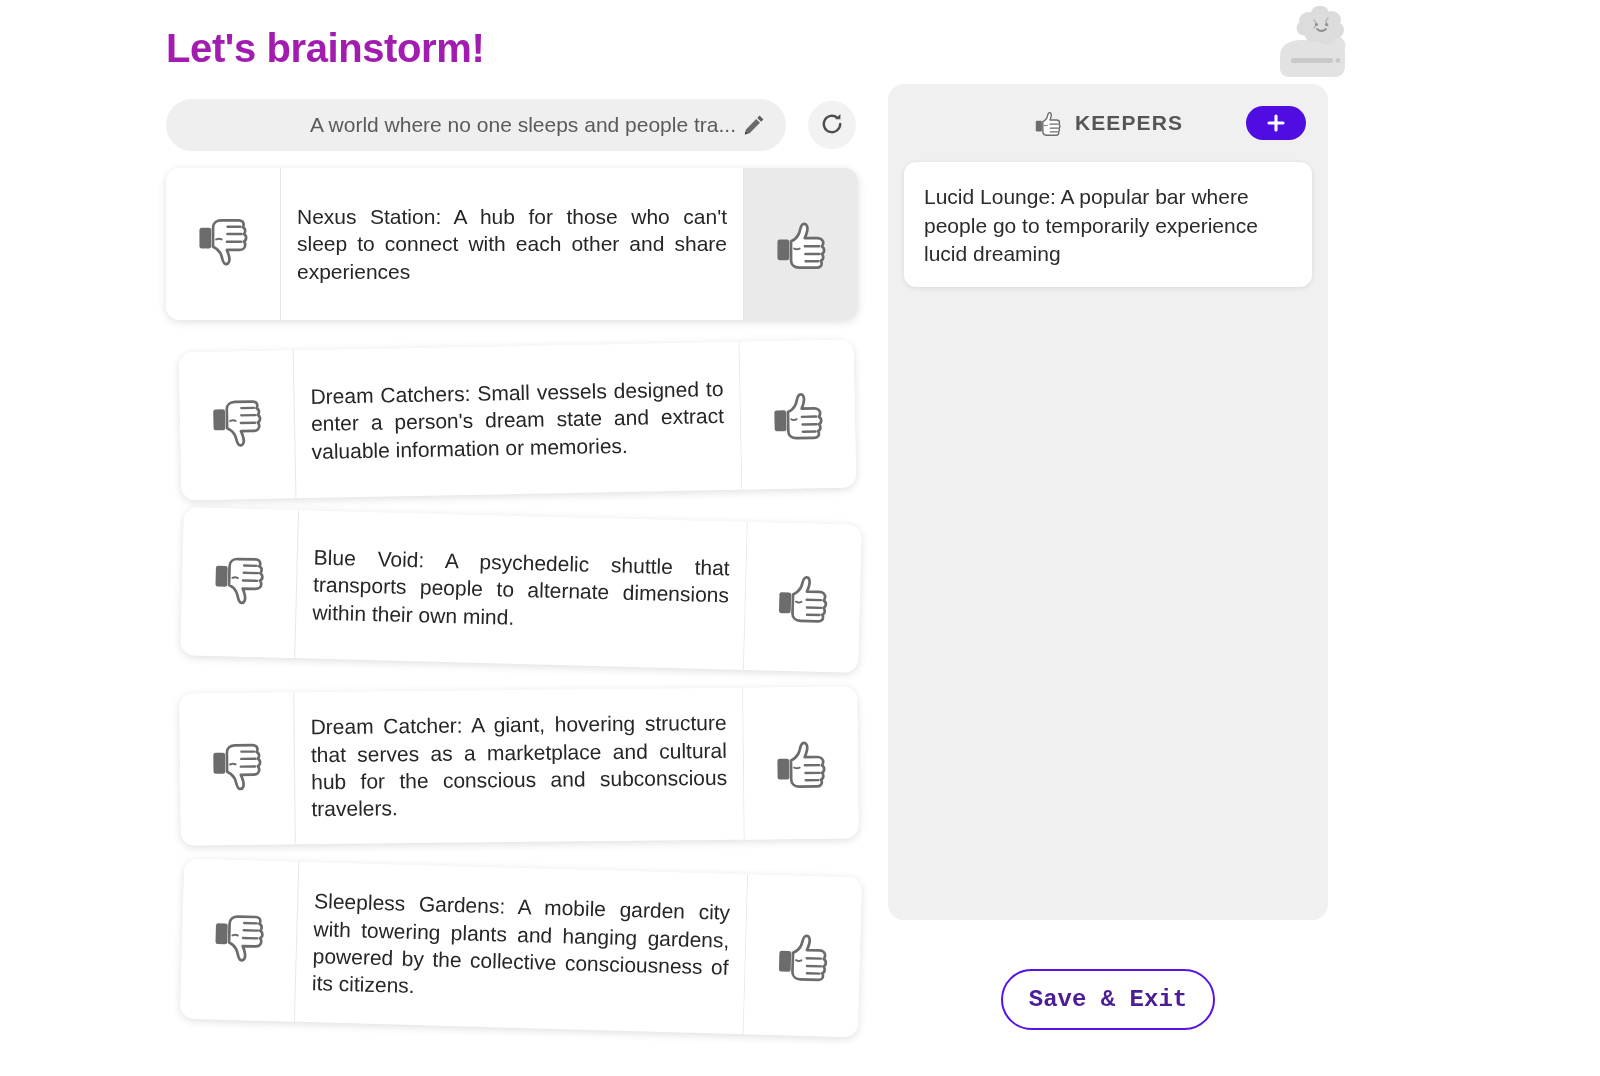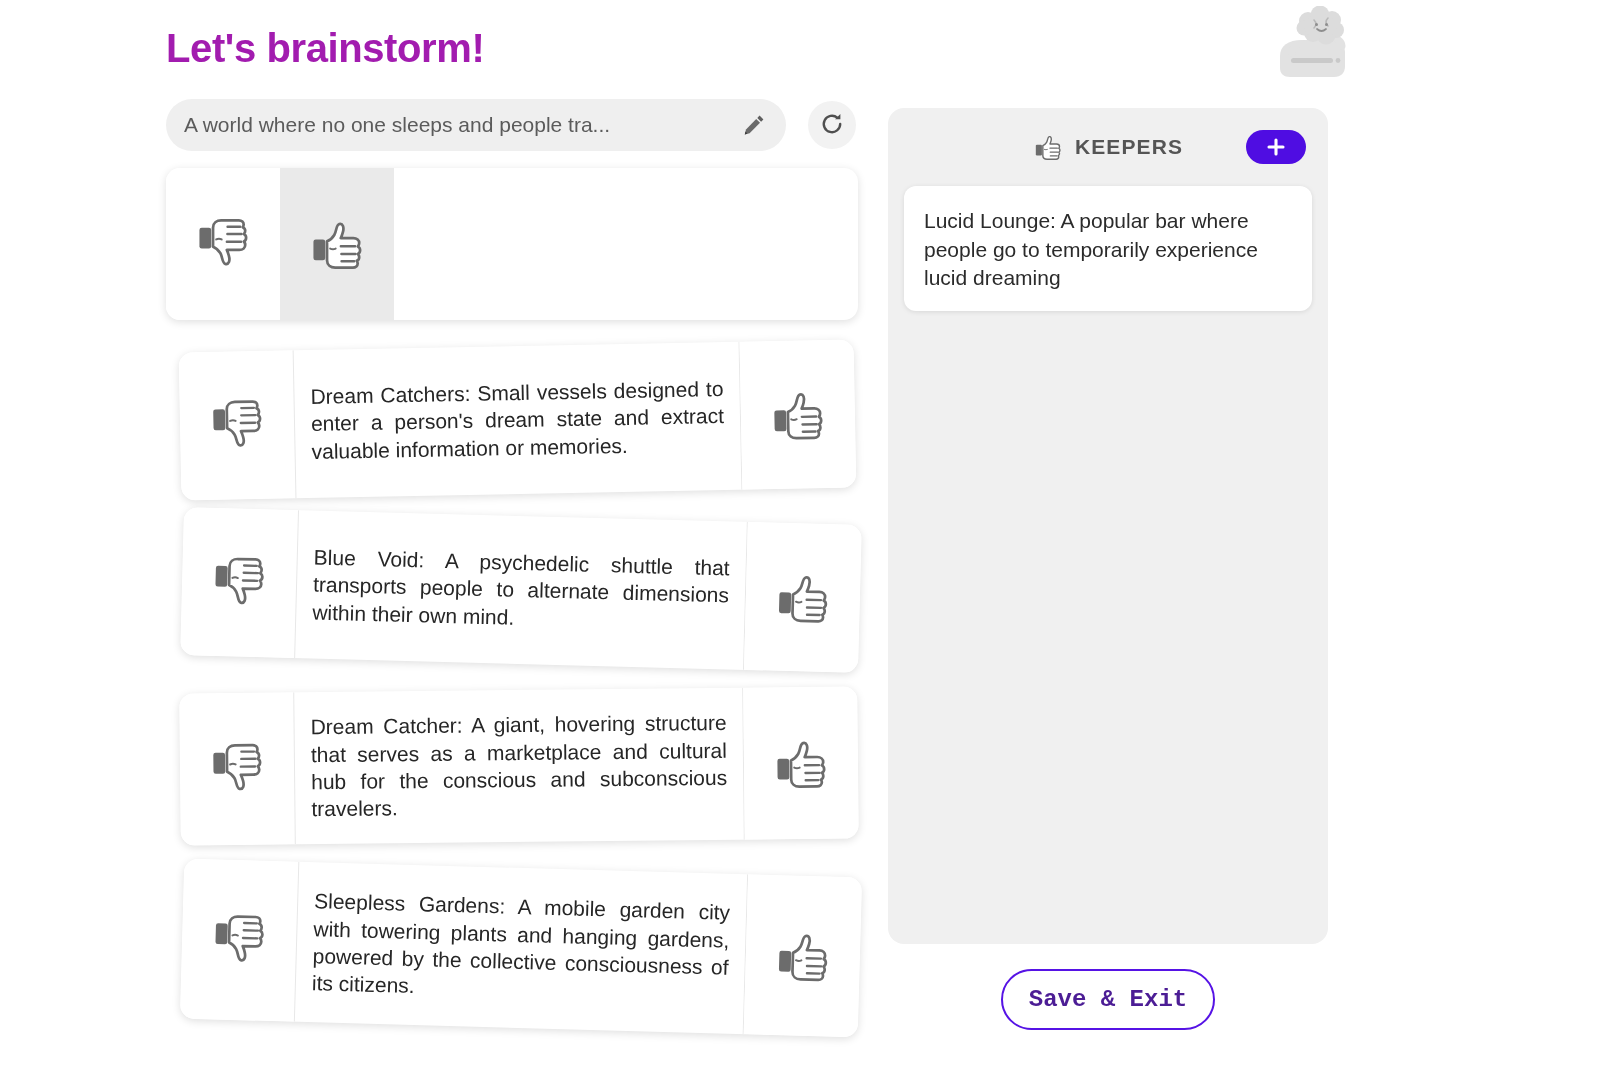--- a/index.html
+++ b/index.html
@@ -53,20 +53,21 @@
   .prompt-input {
     width: 620px;
     height: 52px;
     background: #efefef;
     border: none;
     border-radius: 26px;
     display: flex;
     align-items: center;
     padding: 0 20px 0 18px;
     gap: 6px;
+    text-align: right;
   }
   .prompt-text {
     flex: 1;
     font-size: 21px;
     color: #5b5b5b;
     white-space: nowrap;
     overflow: hidden;
   }
   .pencil-icon { width: 24px; height: 24px; flex: none; }
   .pencil-icon svg { display: block; }
@@ -121,21 +122,21 @@
     color: #262626;
     text-align: justify;
     text-align-last: left;
     width: 100%;
   }
   .thumb { width: 58px; height: 58px; display:block; }
 
   
   .keepers-panel {
     position: absolute;
-    left: 888px; top: 108px;
+    left: 888px; top: 84px;
     width: 440px; height: 836px;
     background: #f0f0f0;
     border-radius: 16px;
   }
   .keepers-head {
     position: relative;
     height: 78px;
     display: flex;
     align-items: center;
     justify-content: center;
@@ -252,20 +253,23 @@
         <div class="down-pane">
           <span>
             <svg class="thumb" width="58" height="58" viewBox="0 0 64 64" xmlns="http://www.w3.org/2000/svg" style="transform:scaleY(-1)">
               <rect x="6" y="27" width="13" height="23" rx="2.5" fill="#6c6c6c"></rect>
               <path d="M21 50 L21 29 C21 29 26 27 29 22 C31.5 18 31 11 34.5 10 C38.5 9 40 13.5 38.5 19 C37.6 22.4 36.2 25.5 36.2 25.5 L50 25.5 C54 25.5 56.5 28 56.5 31 C56.5 33.2 55 34.8 55 34.8 C56.6 35.6 57.5 37.1 57.5 39 C57.5 41 56.2 42.4 55 43 C56 43.9 56.5 45.2 56.5 46.6 C56.5 48.6 55.2 50 53.8 50.6 C54.5 51.5 54.8 52.5 54.8 53.5 C54.8 56 52.8 58 49.5 58 L30 58 C25 58 21 55 21 50 Z" fill="#ffffff" stroke="#6c6c6c" stroke-width="3" stroke-linejoin="round"></path>
               <path d="M36.2 34.5 L52 34.5 M36.8 43 L52.5 43 M37 51 L51 51" stroke="#6c6c6c" stroke-width="2.6" stroke-linecap="round" fill="none"></path>
               <path d="M24.5 37 q3 1.5 6 0" stroke="#6c6c6c" stroke-width="2.2" fill="none" stroke-linecap="round"></path>
             </svg>
           </span>
         </div>
+        <div class="idea-body">
+          <div class="idea-text">Nexus Station: A hub for those who can't sleep to connect with each other and share experiences</div>
+        </div>
         <div class="up-pane hovered">
           <span>
             <svg class="thumb" width="58" height="58" viewBox="0 0 64 64" xmlns="http://www.w3.org/2000/svg">
               <rect x="6" y="27" width="13" height="23" rx="2.5" fill="#6c6c6c"></rect>
               <path d="M21 50 L21 29 C21 29 26 27 29 22 C31.5 18 31 11 34.5 10 C38.5 9 40 13.5 38.5 19 C37.6 22.4 36.2 25.5 36.2 25.5 L50 25.5 C54 25.5 56.5 28 56.5 31 C56.5 33.2 55 34.8 55 34.8 C56.6 35.6 57.5 37.1 57.5 39 C57.5 41 56.2 42.4 55 43 C56 43.9 56.5 45.2 56.5 46.6 C56.5 48.6 55.2 50 53.8 50.6 C54.5 51.5 54.8 52.5 54.8 53.5 C54.8 56 52.8 58 49.5 58 L30 58 C25 58 21 55 21 50 Z" fill="#ffffff" stroke="#6c6c6c" stroke-width="3" stroke-linejoin="round"></path>
               <path d="M36.2 34.5 L52 34.5 M36.8 43 L52.5 43 M37 51 L51 51" stroke="#6c6c6c" stroke-width="2.6" stroke-linecap="round" fill="none"></path>
               <path d="M24.5 37 q3 1.5 6 0" stroke="#6c6c6c" stroke-width="2.2" fill="none" stroke-linecap="round"></path>
             </svg>
           </span>
         </div>

